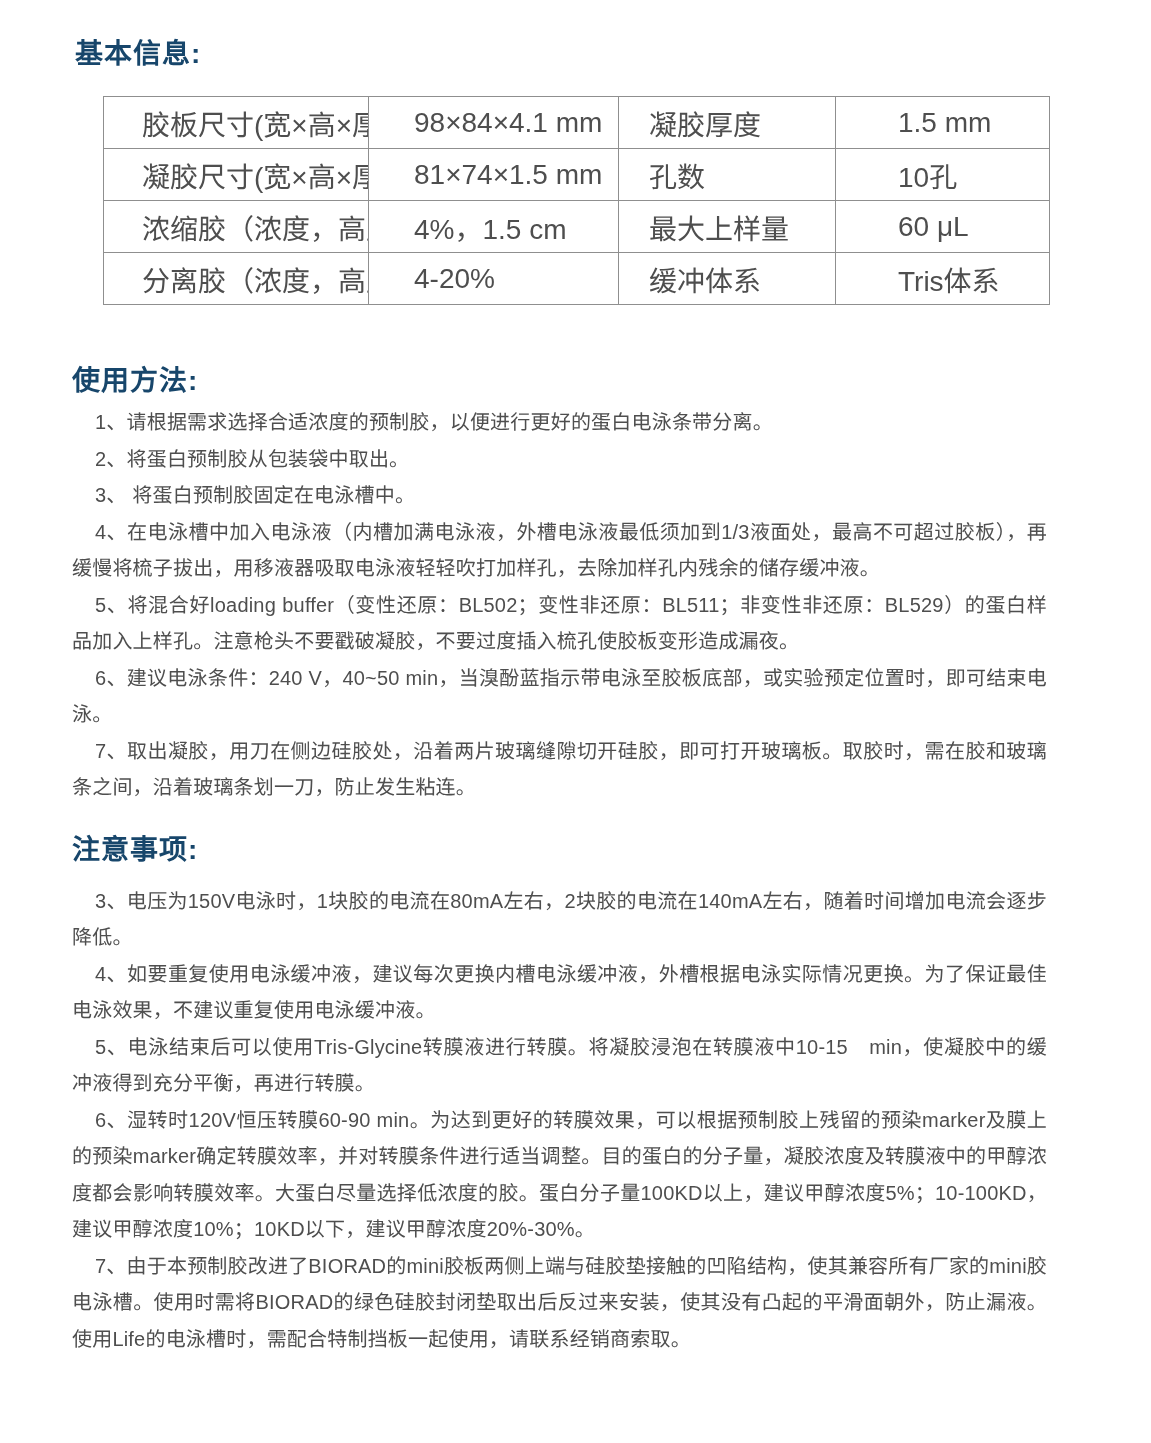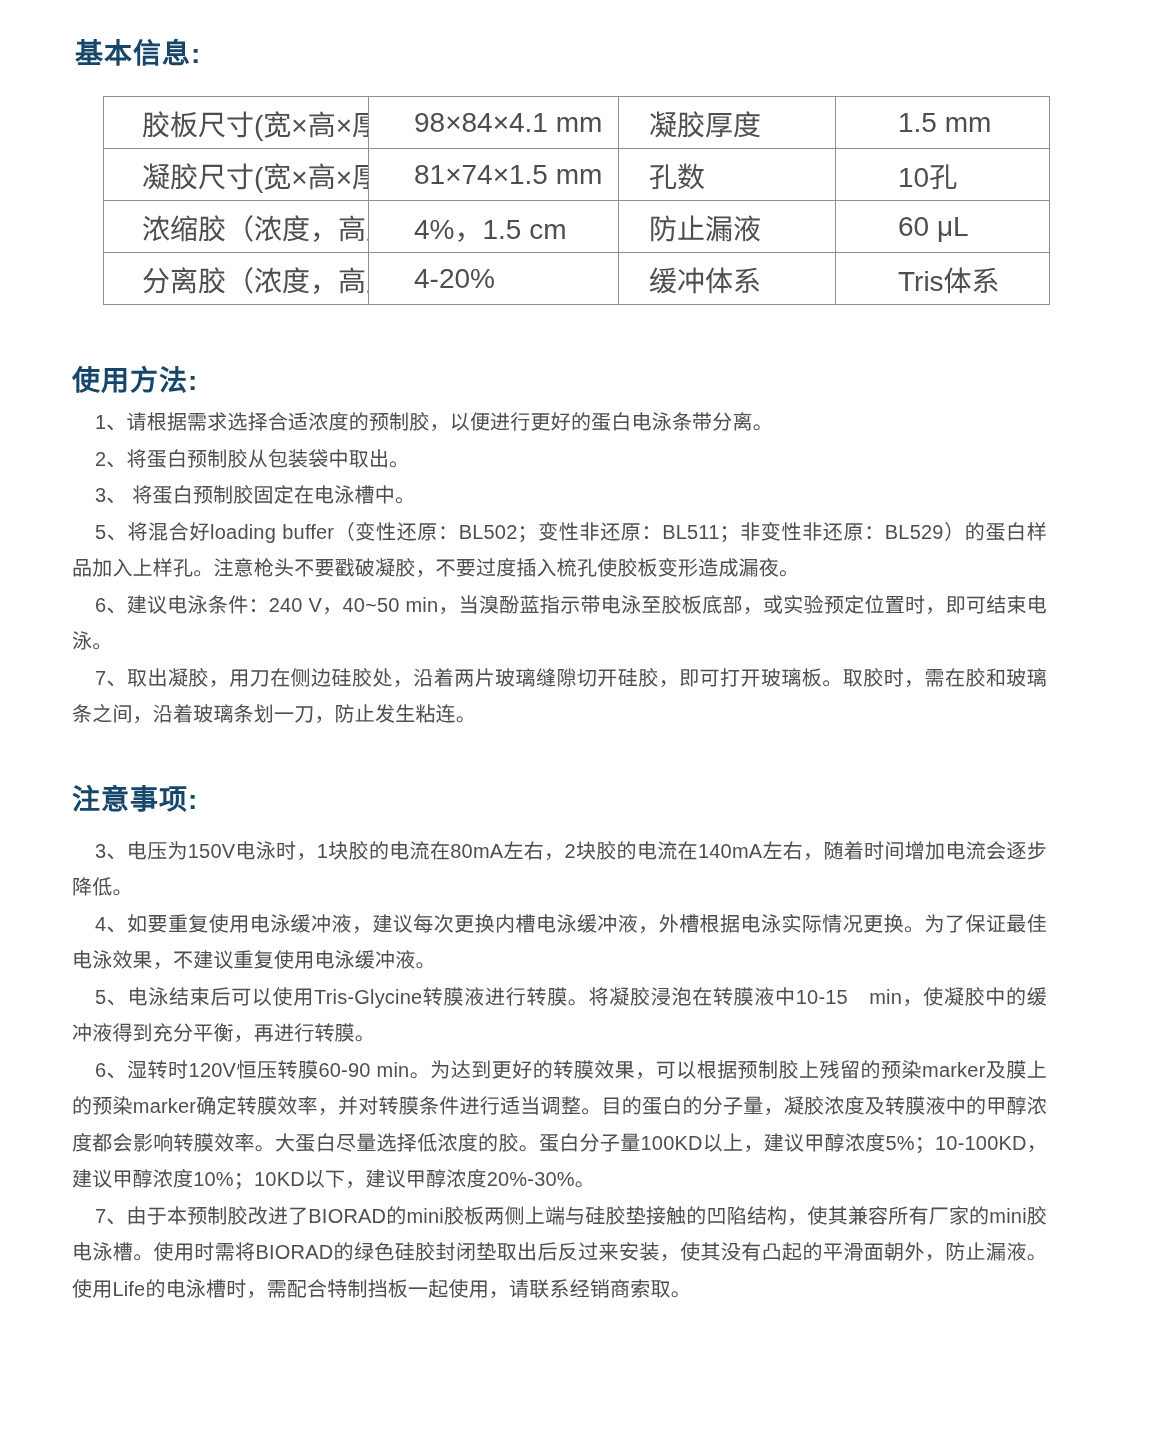--- a/index.html
+++ b/index.html
@@ -20,21 +20,21 @@
   .section-heading {
     margin: 0;
     font-size: 28px;
     line-height: 32px;
     font-weight: 700;
     color: #17466b;
     letter-spacing: 1px;
   }
   .heading-basic { margin-left: 3px; }
   .heading-usage { margin-top: 60px; }
-  .heading-notes { margin-top: 51px; }
+  .heading-notes { margin-top: 28px; }
 
   table.spec-table {
     border-collapse: collapse;
     table-layout: fixed;
     width: 946px;
     margin: 26px 0 0 31px;
   }
   table.spec-table td {
     border: 1px solid #8f8f8f;
     height: 52px;
@@ -86,39 +86,40 @@
         </tr>
         <tr>
           <td class="c1">凝胶尺寸(宽×高×厚)</td>
           <td class="c2">81×74×1.5 mm</td>
           <td class="c3">孔数</td>
           <td class="c4">10孔</td>
         </tr>
         <tr>
           <td class="c1">浓缩胶（浓度，高度）</td>
           <td class="c2">4%，1.5 cm</td>
-          <td class="c3">防止漏液</td>
+          <td class="c3">最大上样量</td>
           <td class="c4">60 μL</td>
         </tr>
         <tr>
           <td class="c1">分离胶（浓度，高度）</td>
           <td class="c2">4-20%</td>
           <td class="c3">缓冲体系</td>
           <td class="c4">Tris体系</td>
         </tr>
       </tbody>
     </table>
   </section>
 
   <section>
     <h2 class="section-heading heading-usage">使用方法:</h2>
     <div class="para-block">
       <p class="item">1、请根据需求选择合适浓度的预制胶，以便进行更好的蛋白电泳条带分离。</p>
       <p class="item">2、将蛋白预制胶从包装袋中取出。</p>
       <p class="item">3、 将蛋白预制胶固定在电泳槽中。</p>
+      <p class="item">4、在电泳槽中加入电泳液（内槽加满电泳液，外槽电泳液最低须加到1/3液面处，最高不可超过胶板），再缓慢将梳子拔出，用移液器吸取电泳液轻轻吹打加样孔，去除加样孔内残余的储存缓冲液。</p>
       <p class="item">5、将混合好loading buffer（变性还原：BL502；变性非还原：BL511；非变性非还原：BL529）的蛋白样品加入上样孔。注意枪头不要戳破凝胶，不要过度插入梳孔使胶板变形造成漏夜。</p>
       <p class="item">6、建议电泳条件：240 V，40~50 min，当溴酚蓝指示带电泳至胶板底部，或实验预定位置时，即可结束电泳。</p>
       <p class="item">7、取出凝胶，用刀在侧边硅胶处，沿着两片玻璃缝隙切开硅胶，即可打开玻璃板。取胶时，需在胶和玻璃条之间，沿着玻璃条划一刀，防止发生粘连。</p>
     </div>
   </section>
 
   <section>
     <h2 class="section-heading heading-notes">注意事项:</h2>
     <div class="para-block para-block-notes">
       <p class="item">3、电压为150V电泳时，1块胶的电流在80mA左右，2块胶的电流在140mA左右，随着时间增加电流会逐步降低。</p>

